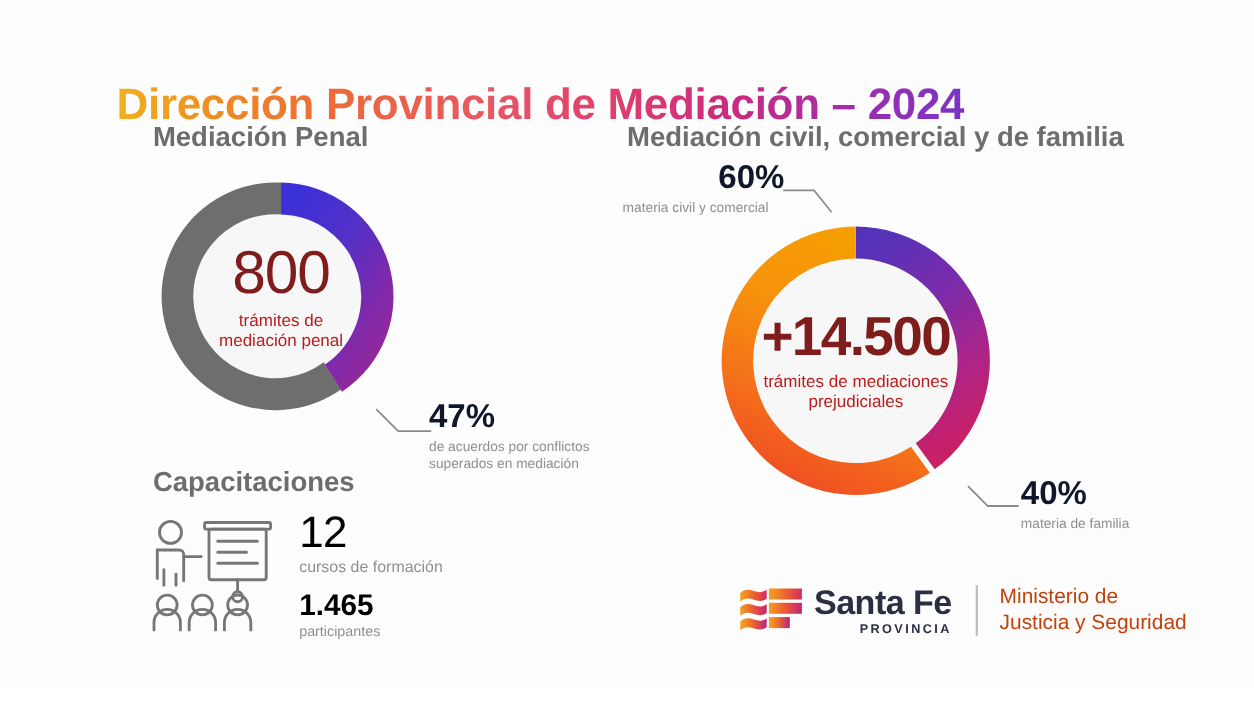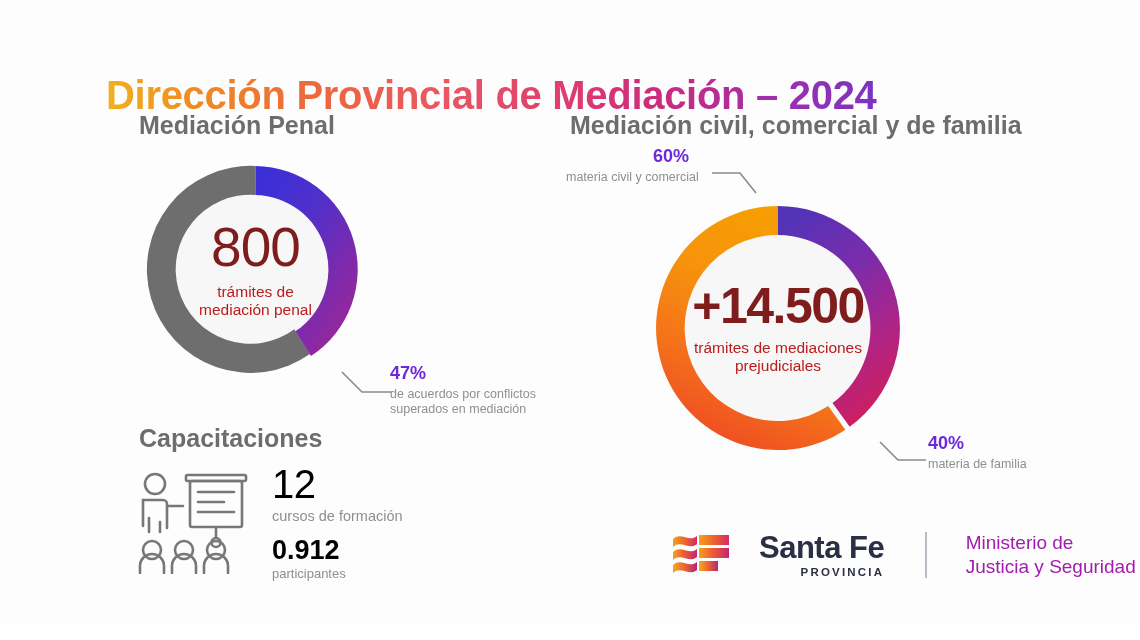--- a/index.html
+++ b/index.html
@@ -83,23 +83,23 @@
   #donut-penal-wrap .donut-big { font-size: 55px; letter-spacing: -1px; }
   #donut-penal-wrap .donut-sub { font-size: 15.5px; }
 
   #donut-civil-wrap { left: 633px; top: 183px; width: 290px; height: 290px; }
   #donut-civil-wrap .donut-big { font-size: 50px; letter-spacing: -1.5px; font-weight: bold; }
   #donut-civil-wrap .donut-sub { font-size: 15.5px; text-align: center; }
 
   
   .callout { position: absolute; }
   .callout-pct {
-    font-size: 18px;
-    font-weight: bold;
-    color: #6d28d9;
+    font-size: 30px;
+    font-weight: bold;
+    color: #0f172a;
     line-height: 1;
     white-space: nowrap;
   }
   .callout-desc {
     font-size: 12.5px;
     color: #8f8f8f;
     line-height: 1.2;
     margin-top: 5px;
     white-space: pre-line;
   }
@@ -124,21 +124,21 @@
   .cap-label {
     font-size: 14.5px;
     color: #8f8f8f;
     line-height: 1.2;
     margin-top: 4px;
   }
   .cap-label.small { font-size: 13px; margin-top: 2px; }
   #cap-block-2 { margin-top: 12px; }
 
   
-  #footer { position: absolute; left: 672px; top: 531px; display: flex; align-items: center; gap: 19px; }
+  #footer { position: absolute; left: 672px; top: 531px; display: flex; align-items: center; }
   #logo-mark { margin-right: 10px; }
   #logo-words { display: flex; flex-direction: column; align-items: flex-end; }
   #logo-santafe {
     font-size: 31px;
     font-weight: bold;
     color: #2b2f44;
     line-height: 0.98;
     letter-spacing: -0.5px;
   }
   #logo-provincia {
@@ -149,21 +149,21 @@
     margin-top: 3px;
   }
   #logo-divider {
     width: 1.5px;
     height: 46px;
     background: #b9bcc6;
     margin: 0 20px 0 22px;
   }
   #ministry {
     font-size: 19px;
-    color: #a21caf;
+    color: #c2410c;
     line-height: 1.28;
     white-space: pre-line;
   }
 </style>
 </head>
 <body>
 
 <div id="page">
 
   <h1 id="title">Dirección Provincial de Mediación – 2024</h1>
@@ -238,21 +238,21 @@
       <path d="M 66 107 v -7 a 12 12 0 0 1 24 0 v 7"></path>
     </g>
   </svg>
 
   <div id="cap-stats">
     <div>
       <div class="cap-num">12</div>
       <div class="cap-label">cursos de formación</div>
     </div>
     <div id="cap-block-2">
-      <div class="cap-num bold">0.912</div>
+      <div class="cap-num bold">1.465</div>
       <div class="cap-label small">participantes</div>
     </div>
   </div>
 
   <div class="section-heading" id="heading-civil">Mediación civil, comercial y de familia</div>
 
   <div class="donut-wrap" id="donut-civil-wrap">
     <div class="donut">
       <svg width="290" height="290" viewBox="0 0 290 290">
         <defs>

